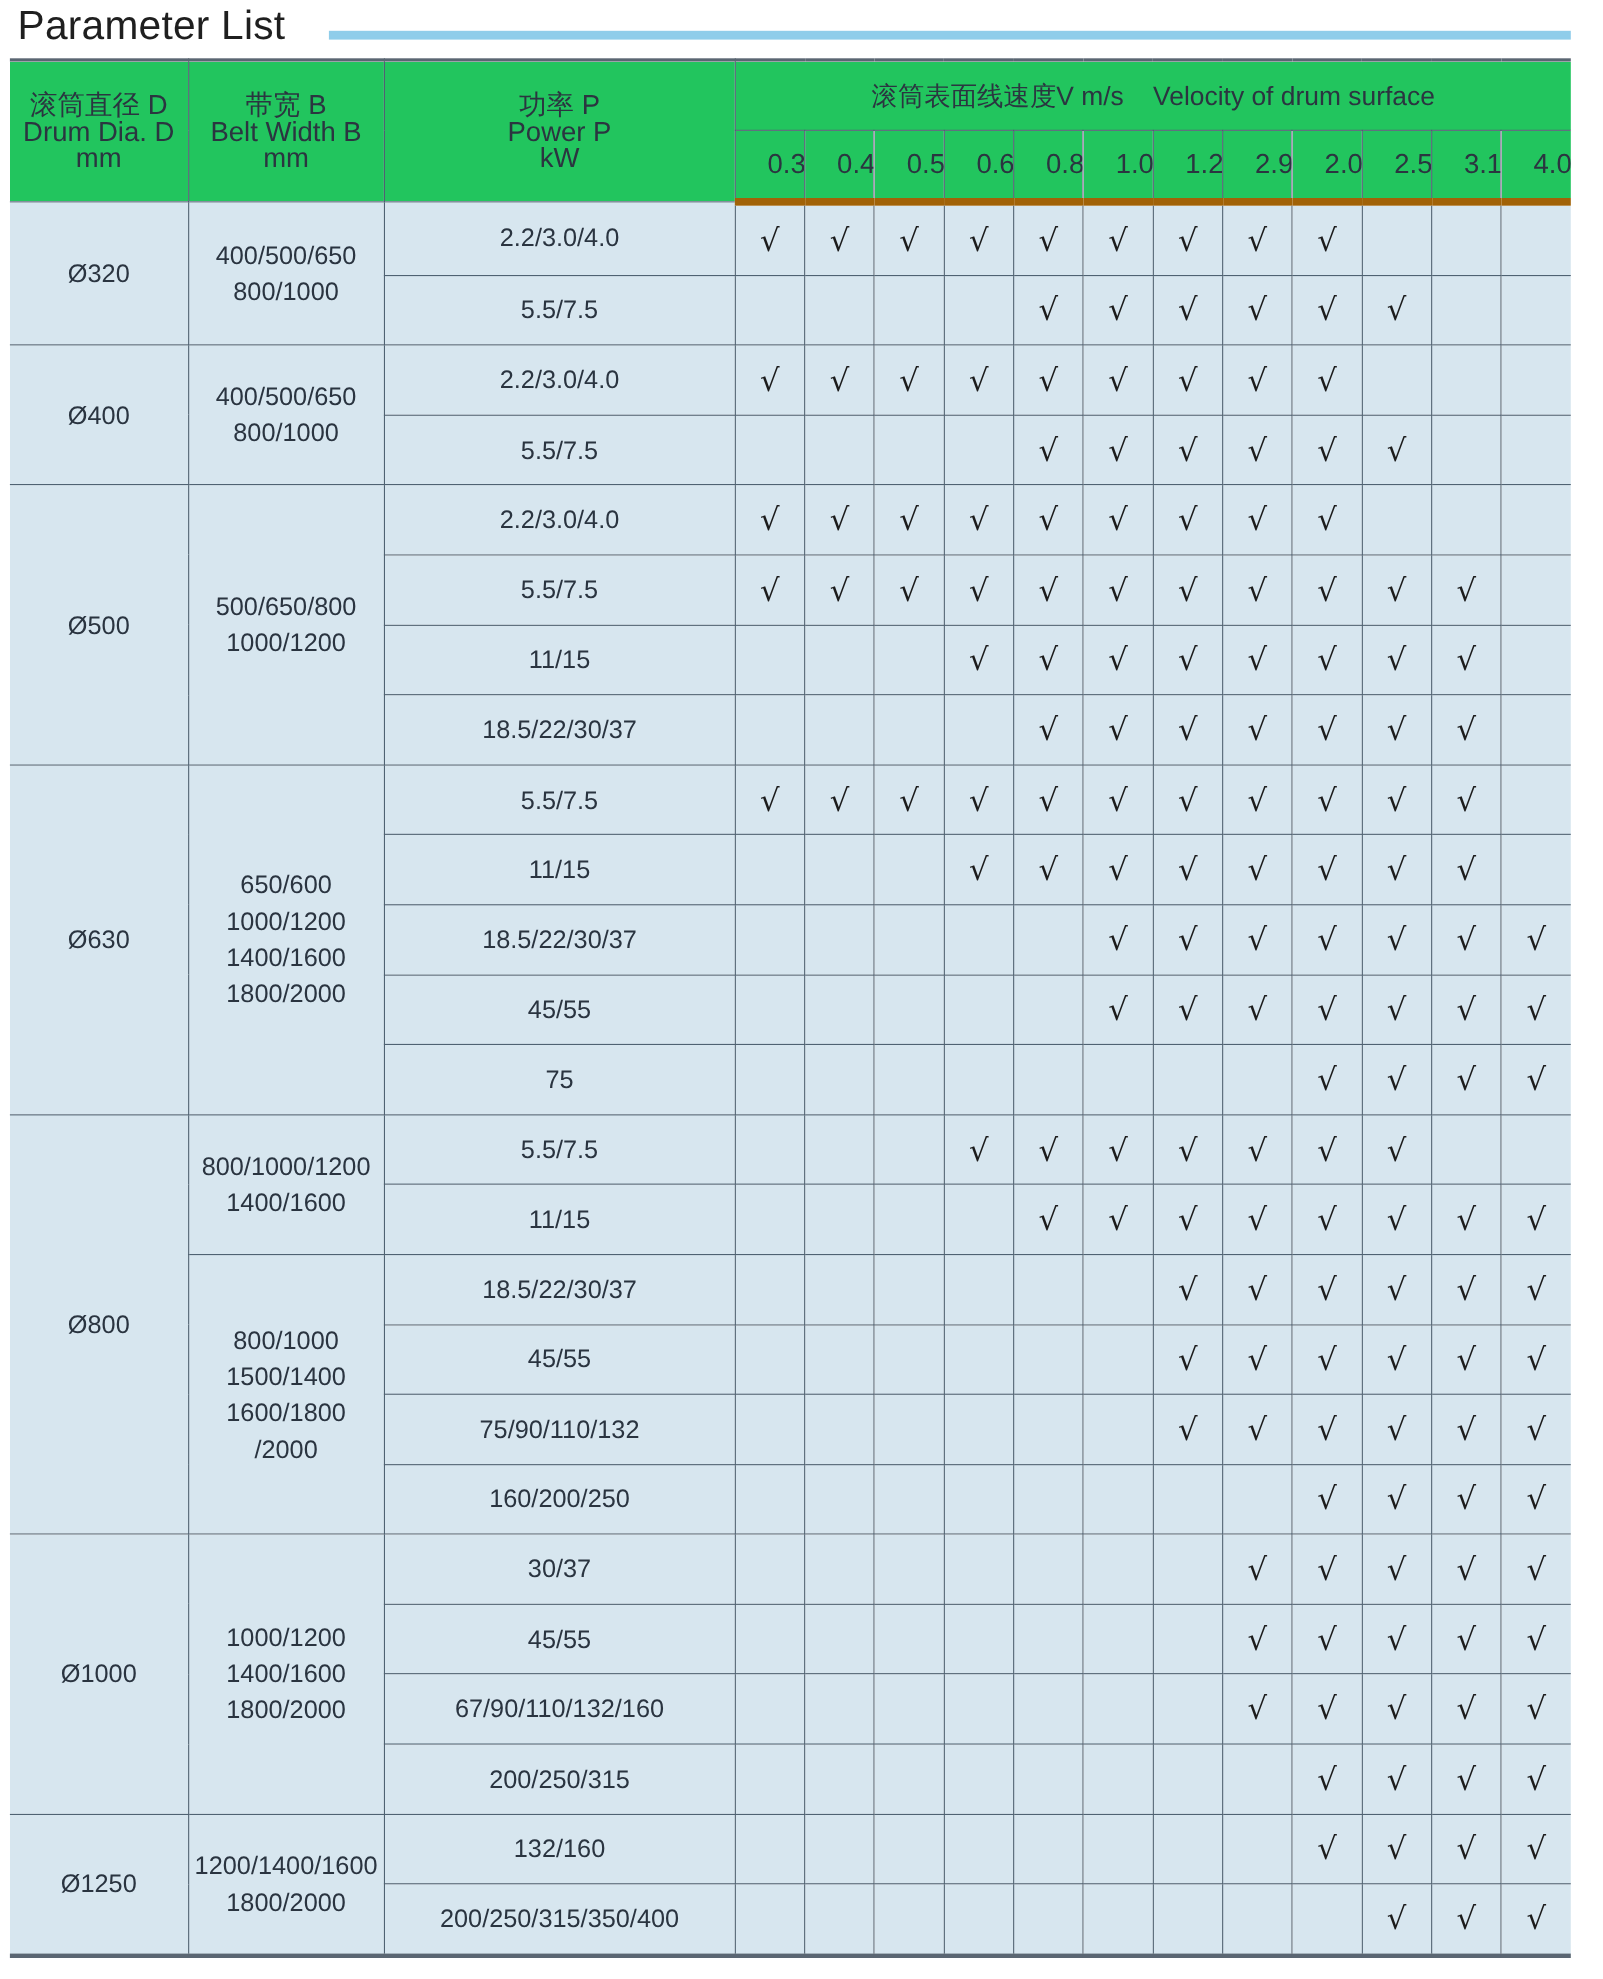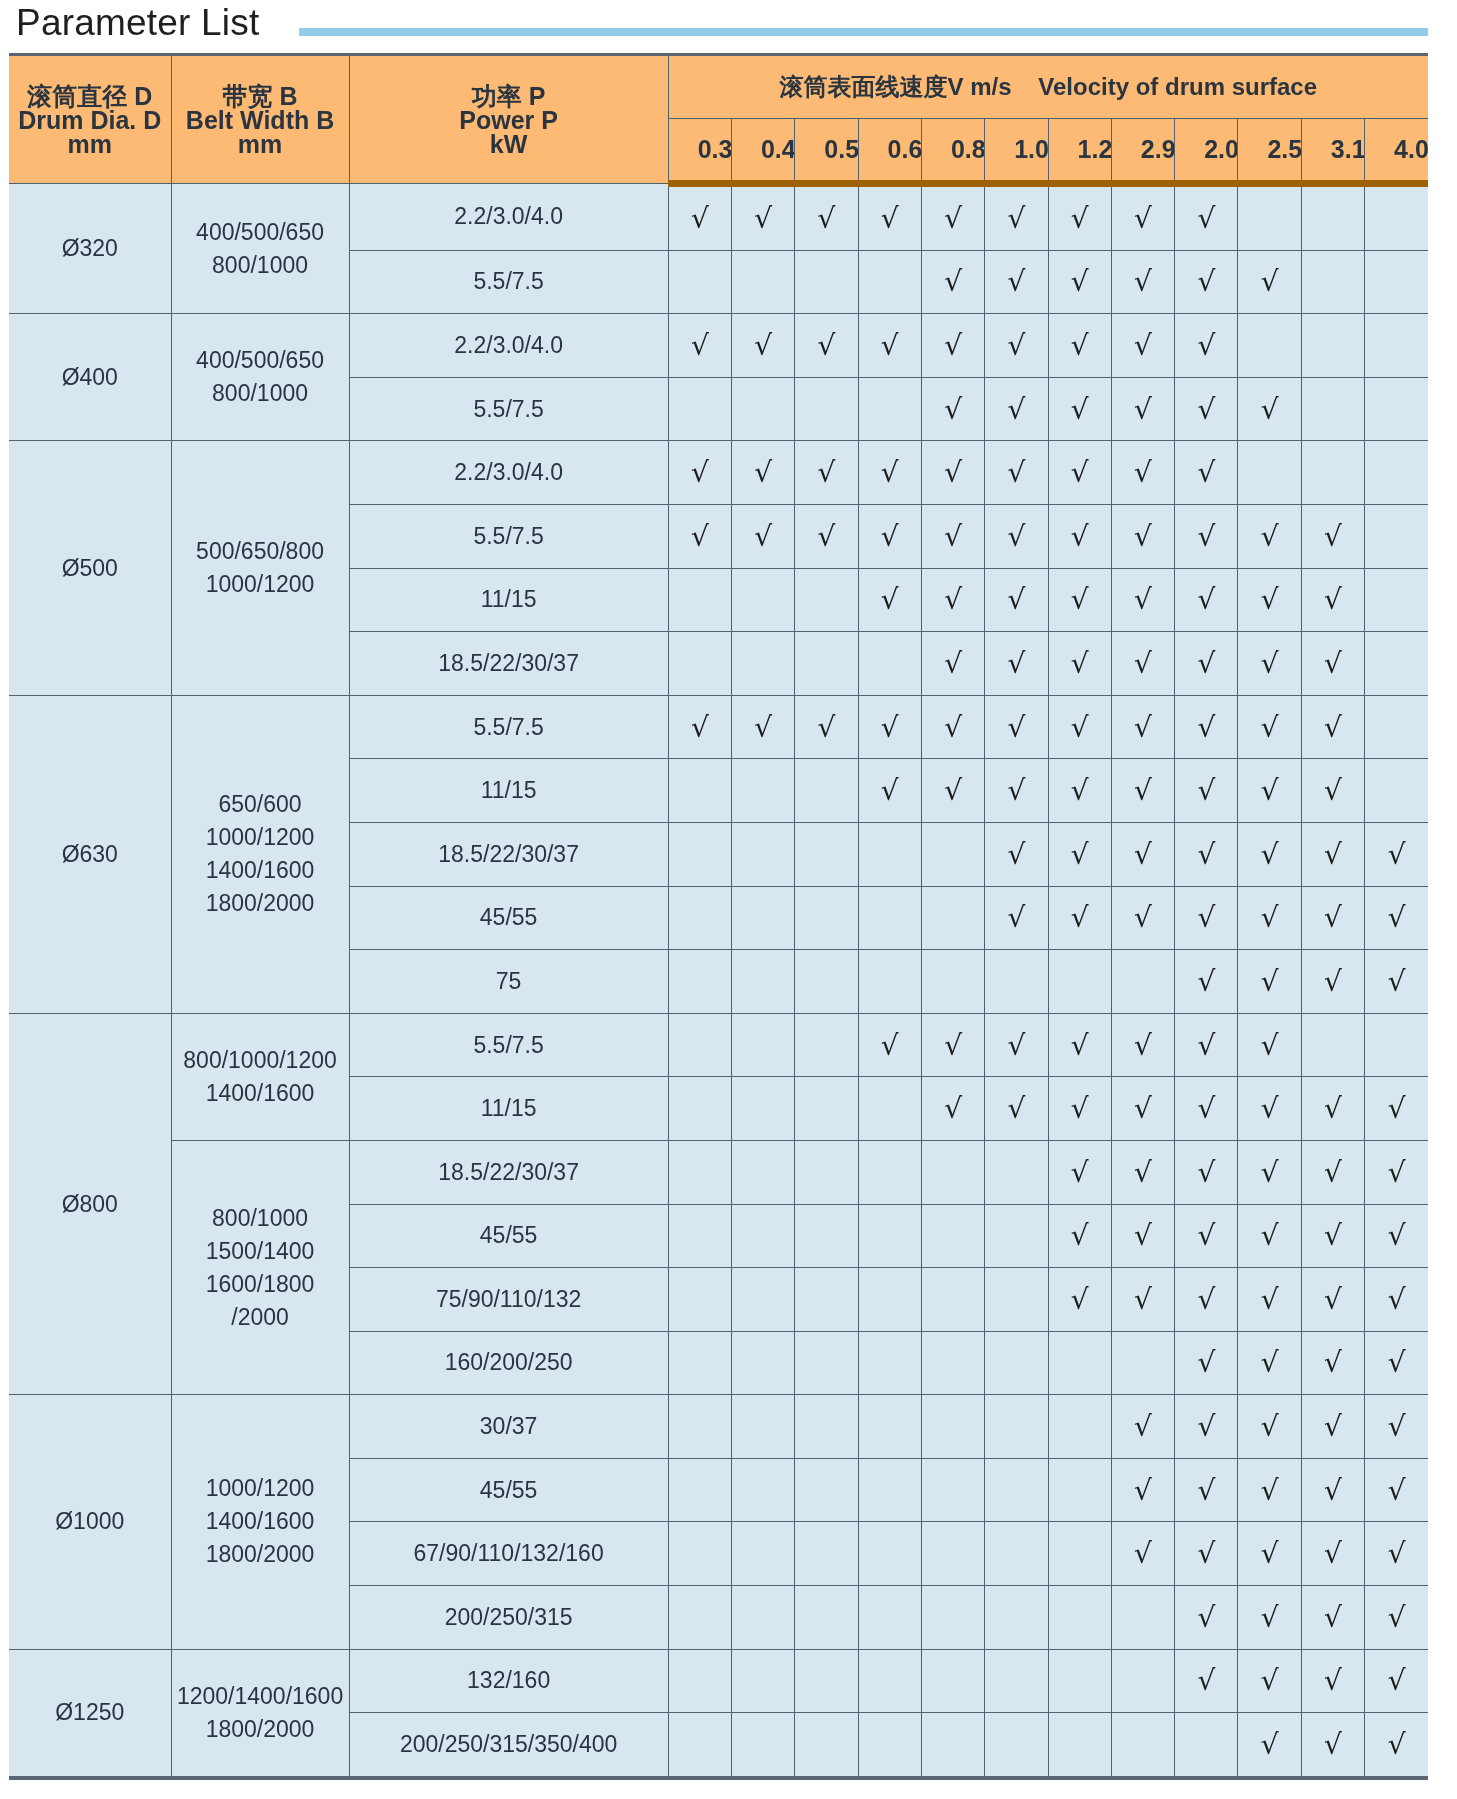--- a/index.html
+++ b/index.html
@@ -6,21 +6,21 @@
     body { width: 1457px; height: 1799px; position: relative; overflow: hidden;
            font-family: "Liberation Sans", "DejaVu Sans", sans-serif; color: #2a3440; }
     .title { position: absolute; left: 16px; top: -2px; font-size: 37px; color: #1f1f1f;
              letter-spacing: 0.2px; line-height: 50px; }
     .title-bar { position: absolute; left: 299px; top: 28px; width: 1129px; height: 8px; background: #8fcdea; }
     table.params { position: absolute; left: 9px; top: 53px; width: 1419px;
                    border-collapse: collapse; table-layout: fixed; }
     table.params td, table.params th { border: 1px solid #4f6272; text-align: center;
                    vertical-align: middle; padding: 0; overflow: hidden; }
     table.params { border-top: 3px solid #5a6672; border-bottom: 4px solid #5a6672; }
-    th { background: #fdba74; font-weight: bold; color: #2b3540; }
+    th { background: #22c55e; font-weight: normal; color: #2b3540; }
     th.h-main { font-size: 25px; line-height: 24px; height: 125px; }
     th.h-speed-title { font-size: 24px; height: 62px; margin-left: 30px; }
     th.h-speed { font-size: 25px; height: 61px; }
     tr.head2 th { border-bottom: 7px solid #a16207; padding-left: 29px; }
     td { background: #d7e6ef; font-size: 23px; height: 62.6px; }
     td.dia, td.belt { font-size: 23px; line-height: 33px; }
     td.chk { font-family: "DejaVu Serif", serif; font-size: 28px; color: #1c1c1c; }
     table.params th:first-child, table.params td:first-child { border-left: none; }
     table.params th:last-child, table.params td:last-child { border-right: none; }
     .ln { display: block; }

